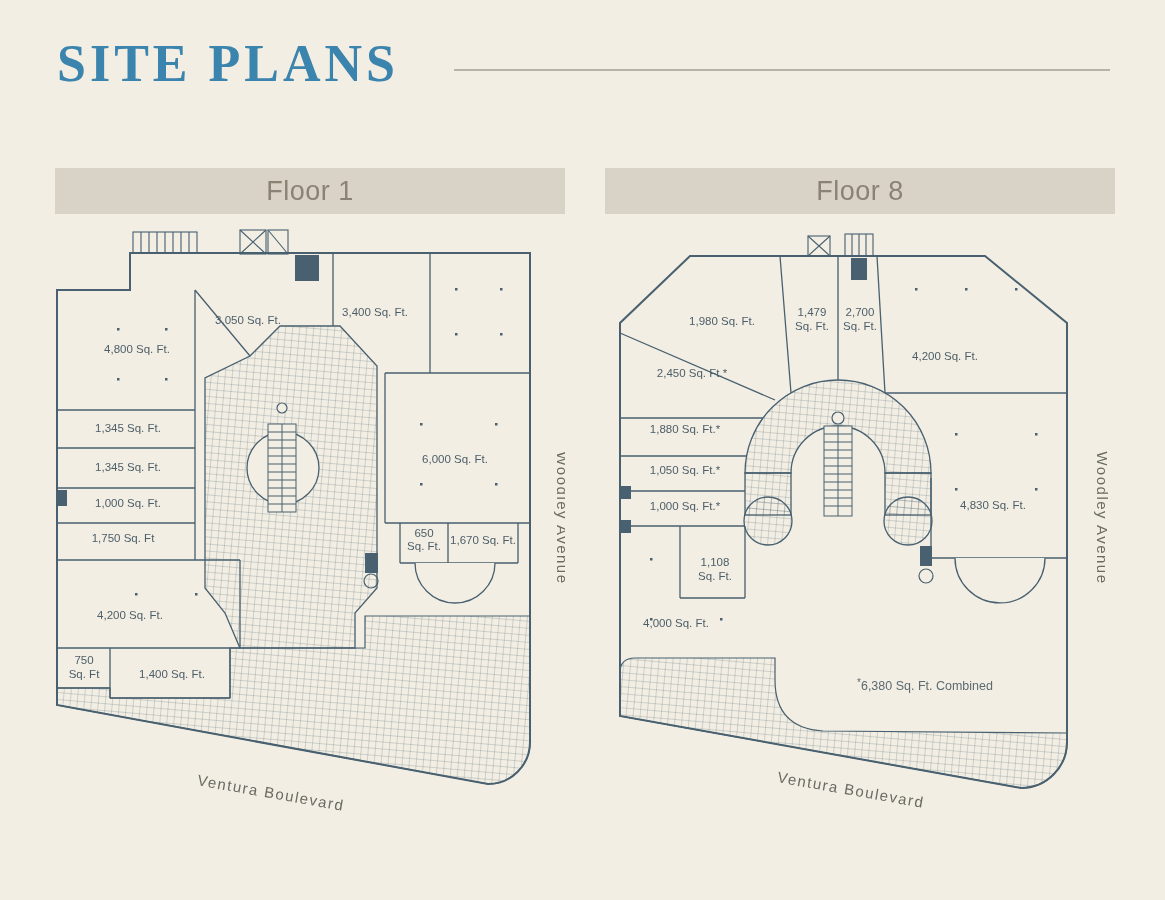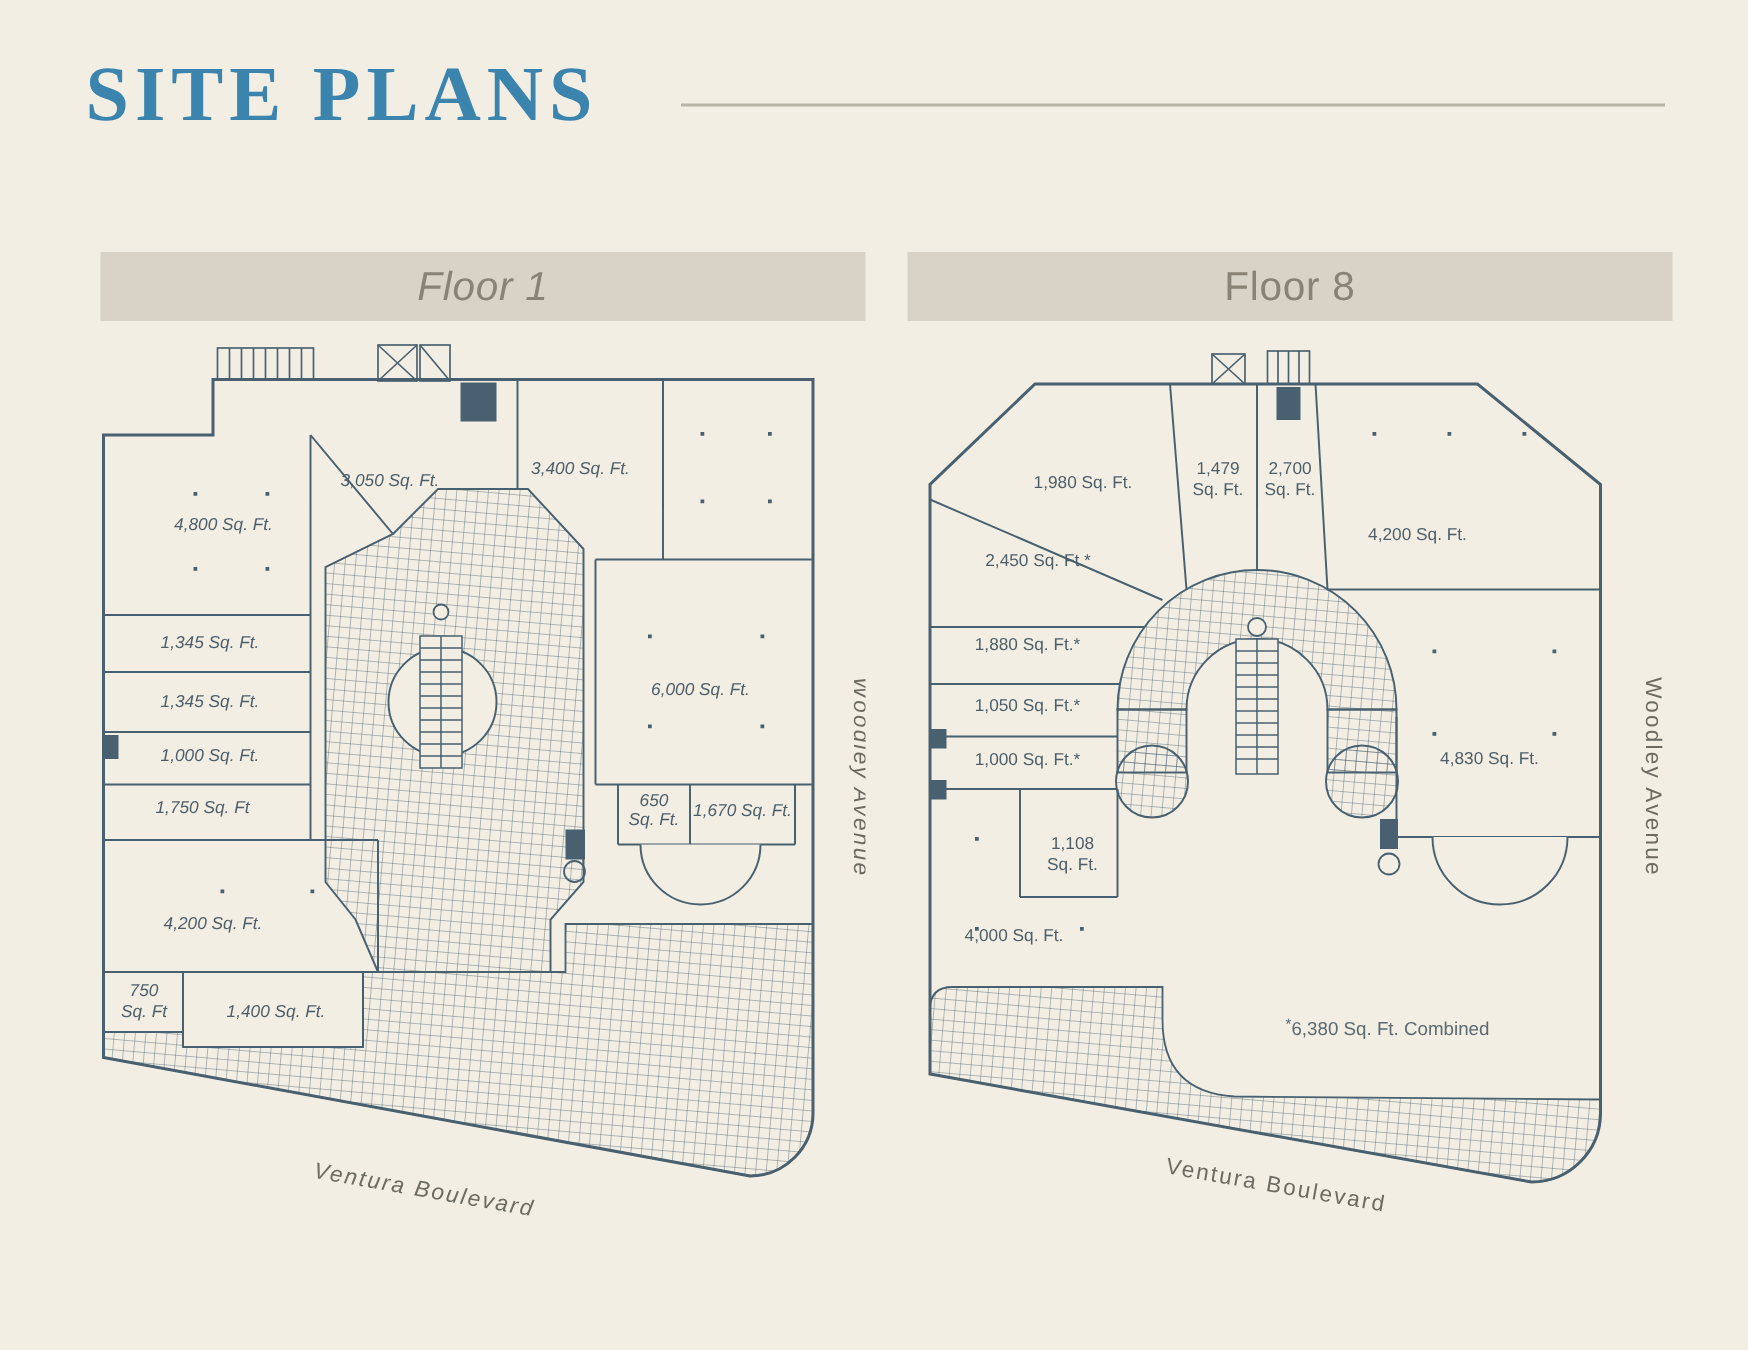--- a/index.html
+++ b/index.html
@@ -11,21 +11,21 @@
   .title-row{
     position:absolute;left:57px;top:34px;right:55px;
     display:flex;align-items:center;gap:55px;
   }
   .page-title{
     margin:0;font-family:"Liberation Serif",serif;font-weight:700;
     font-size:52px;letter-spacing:4px;color:#3b84ad;white-space:nowrap;
   }
   .title-rule{flex:1;height:2px;background:#b9b3a7;transform:translateY(6px);}
   .floor-col{position:absolute;top:168px;width:510px;}
-  #floor1-section{left:67px;font-style:italic;}
+  #floor1-section{left:55px;}
   #floor2-section{left:605px;}
   .floor-header{
     height:46px;background:#d9d3c7;display:flex;align-items:center;justify-content:center;
     font-size:27px;color:#8a8375;letter-spacing:.5px;
   }
   .plan{margin-top:14px;position:relative;}
   svg{display:block;}
   svg text{font-family:"Liberation Sans",sans-serif;}
   .lbl{font-size:11.5px;fill:#4d5e69;}
   .street{font-size:15px;fill:#6b6b63;letter-spacing:1.5px;}

